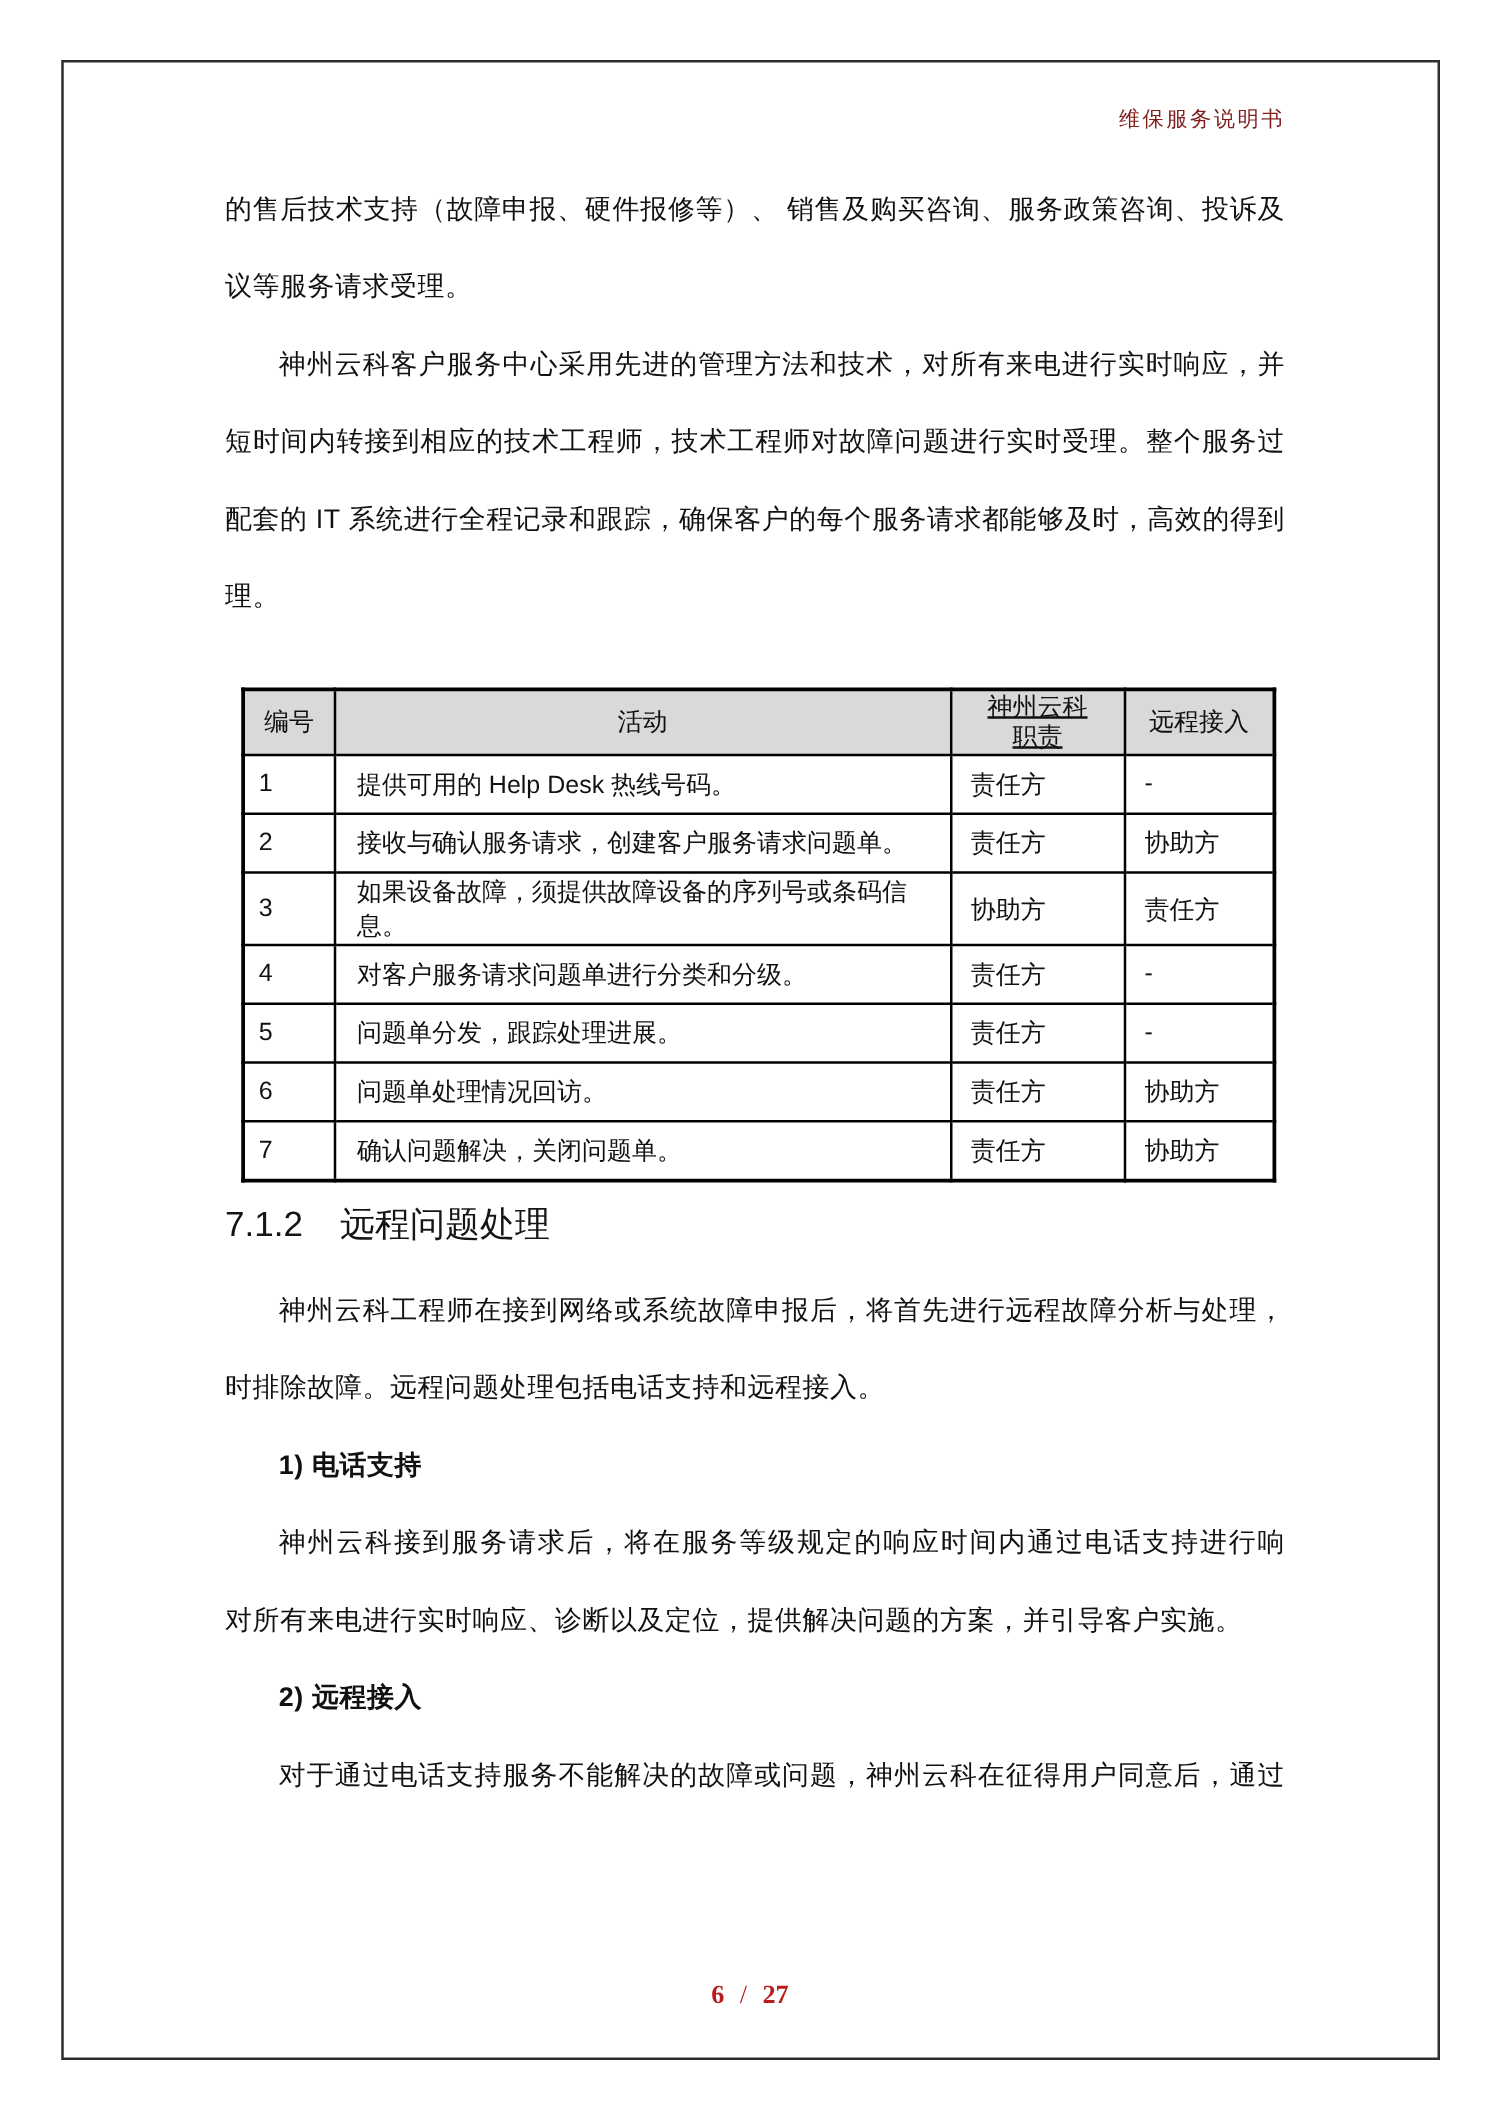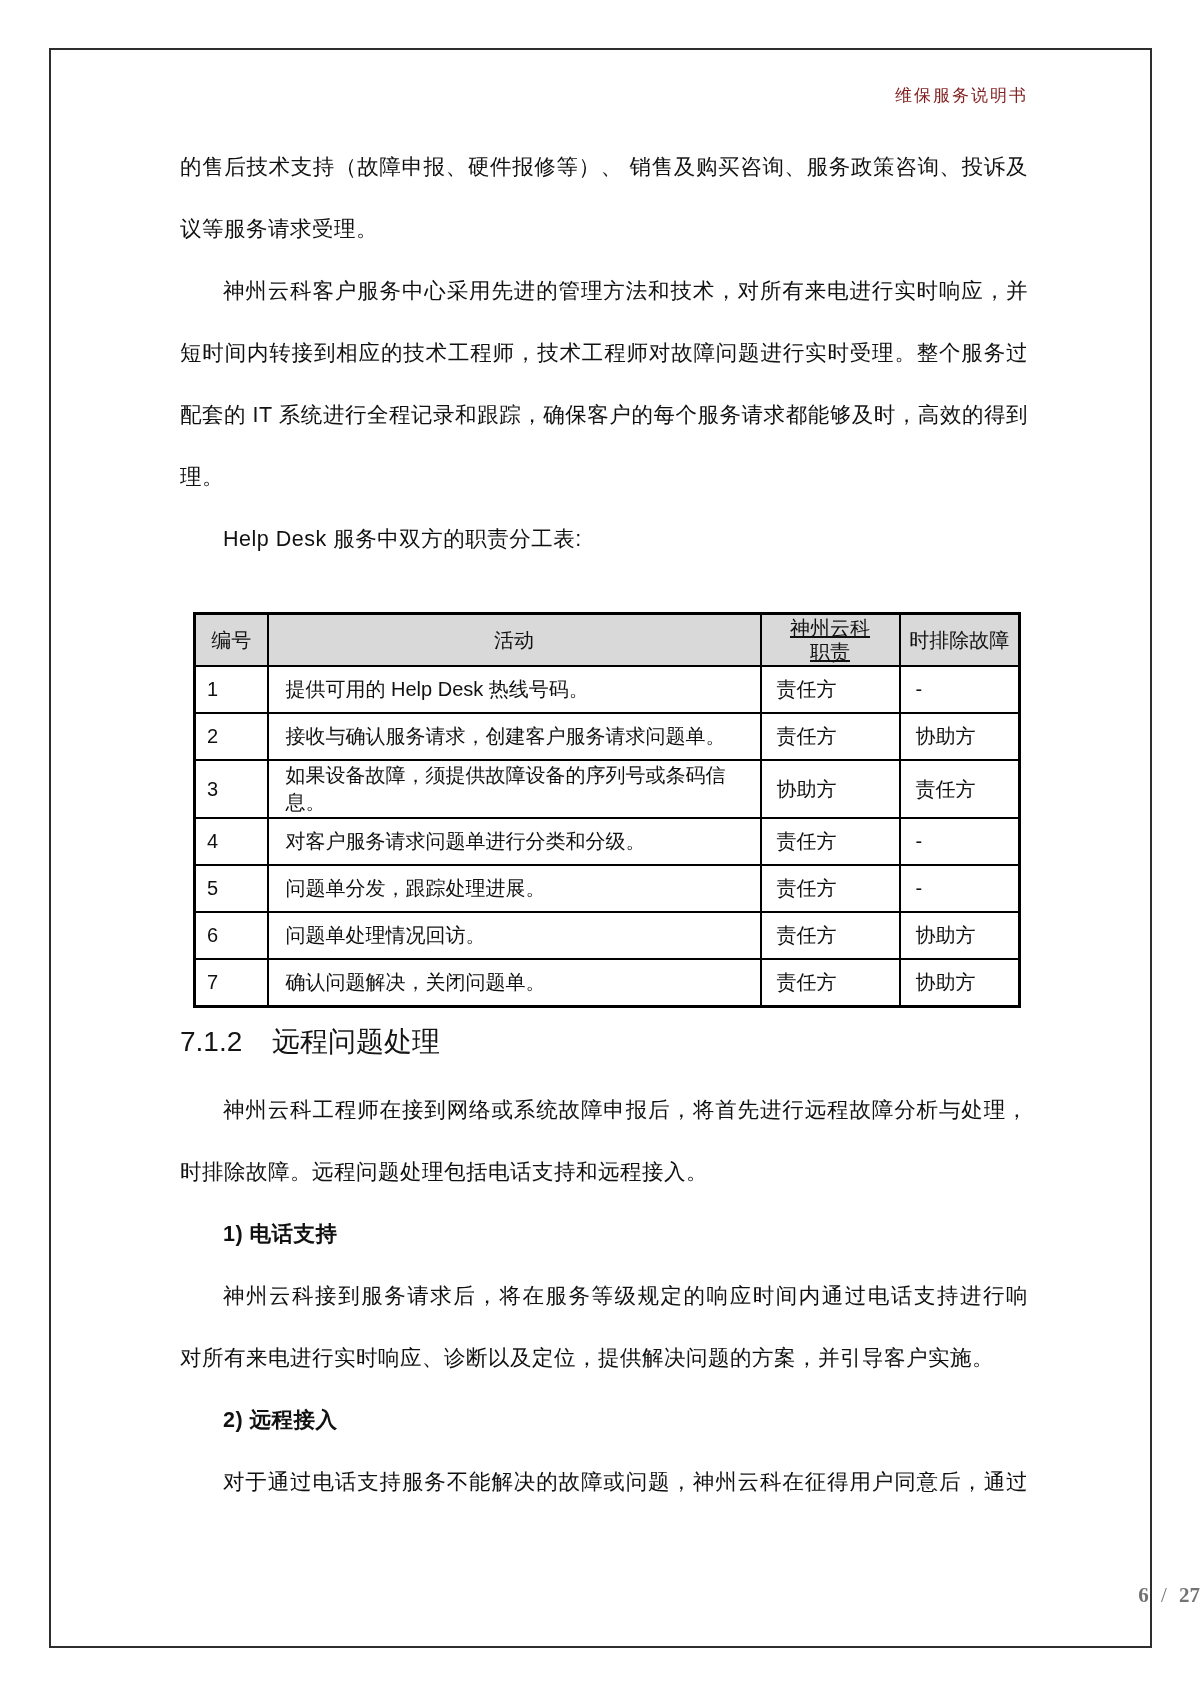--- a/index.html
+++ b/index.html
@@ -46,23 +46,23 @@
   td.c-act  { padding-left:17px; }
   td.c-resp { padding-left:15px;margin-top:21px; }
 
   .section-heading {
     margin-top:14px; margin-bottom:17px; height:40px; line-height:40px;
     font-size:28px; color:#151515;
   }
   .section-heading .title { margin-left:22px; }
 
   .page-footer {
-    position:absolute; top:1583px; left:0; width:1200px; text-align:right;
+    position:absolute; top:1583px; left:0; width:1200px; text-align:center;
     font-family:"Liberation Serif","DejaVu Serif",serif; font-size:21px;
-    color:#737373;
+    color:#b91c1c;
   }
   .page-footer .num { font-weight:bold; }
   .page-footer .sep { margin:0 7px; font-weight:normal; }
 </style>
 </head>
 <body>
 
 <div class="page-border"></div>
 
 <div class="doc-header">维保服务说明书</div>
@@ -70,36 +70,35 @@
 <div class="flow">
 
   <div class="line j">的售后技术支持（故障申报、硬件报修等）、 销售及购买咨询、服务政策咨询、投诉及建</div>
   <div class="line">议等服务请求受理。</div>
 
   <div class="line j indent">神州云科客户服务中心采用先进的管理方法和技术，对所有来电进行实时响应，并在最</div>
   <div class="line j">短时间内转接到相应的技术工程师，技术工程师对故障问题进行实时受理。整个服务过程有</div>
   <div class="line j">配套的 IT 系统进行全程记录和跟踪，确保客户的每个服务请求都能够及时，高效的得到处</div>
   <div class="line">理。</div>
 
-  <div class="line indent">Help Desk 服务中双方的职责分工表:</div>
 
   <table class="resp">
     <colgroup>
       <col style="width:73px">
         <col style="width:493px">
         <col style="width:139px">
         <col style="width:120px">
     </colgroup>
     <thead>
       <tr>
         <th>编号</th>
         <th>活动</th>
         <th class="wrap">神州云科
 职责</th>
-        <th>时排除故障</th>
+        <th>远程接入</th>
       </tr>
     </thead>
     <tbody>
 
         <tr>
           <td class="c-no">1</td>
           <td class="c-act">提供可用的 Help Desk 热线号码。</td>
           <td class="c-resp">责任方</td>
           <td class="c-resp">-</td>
         </tr>

